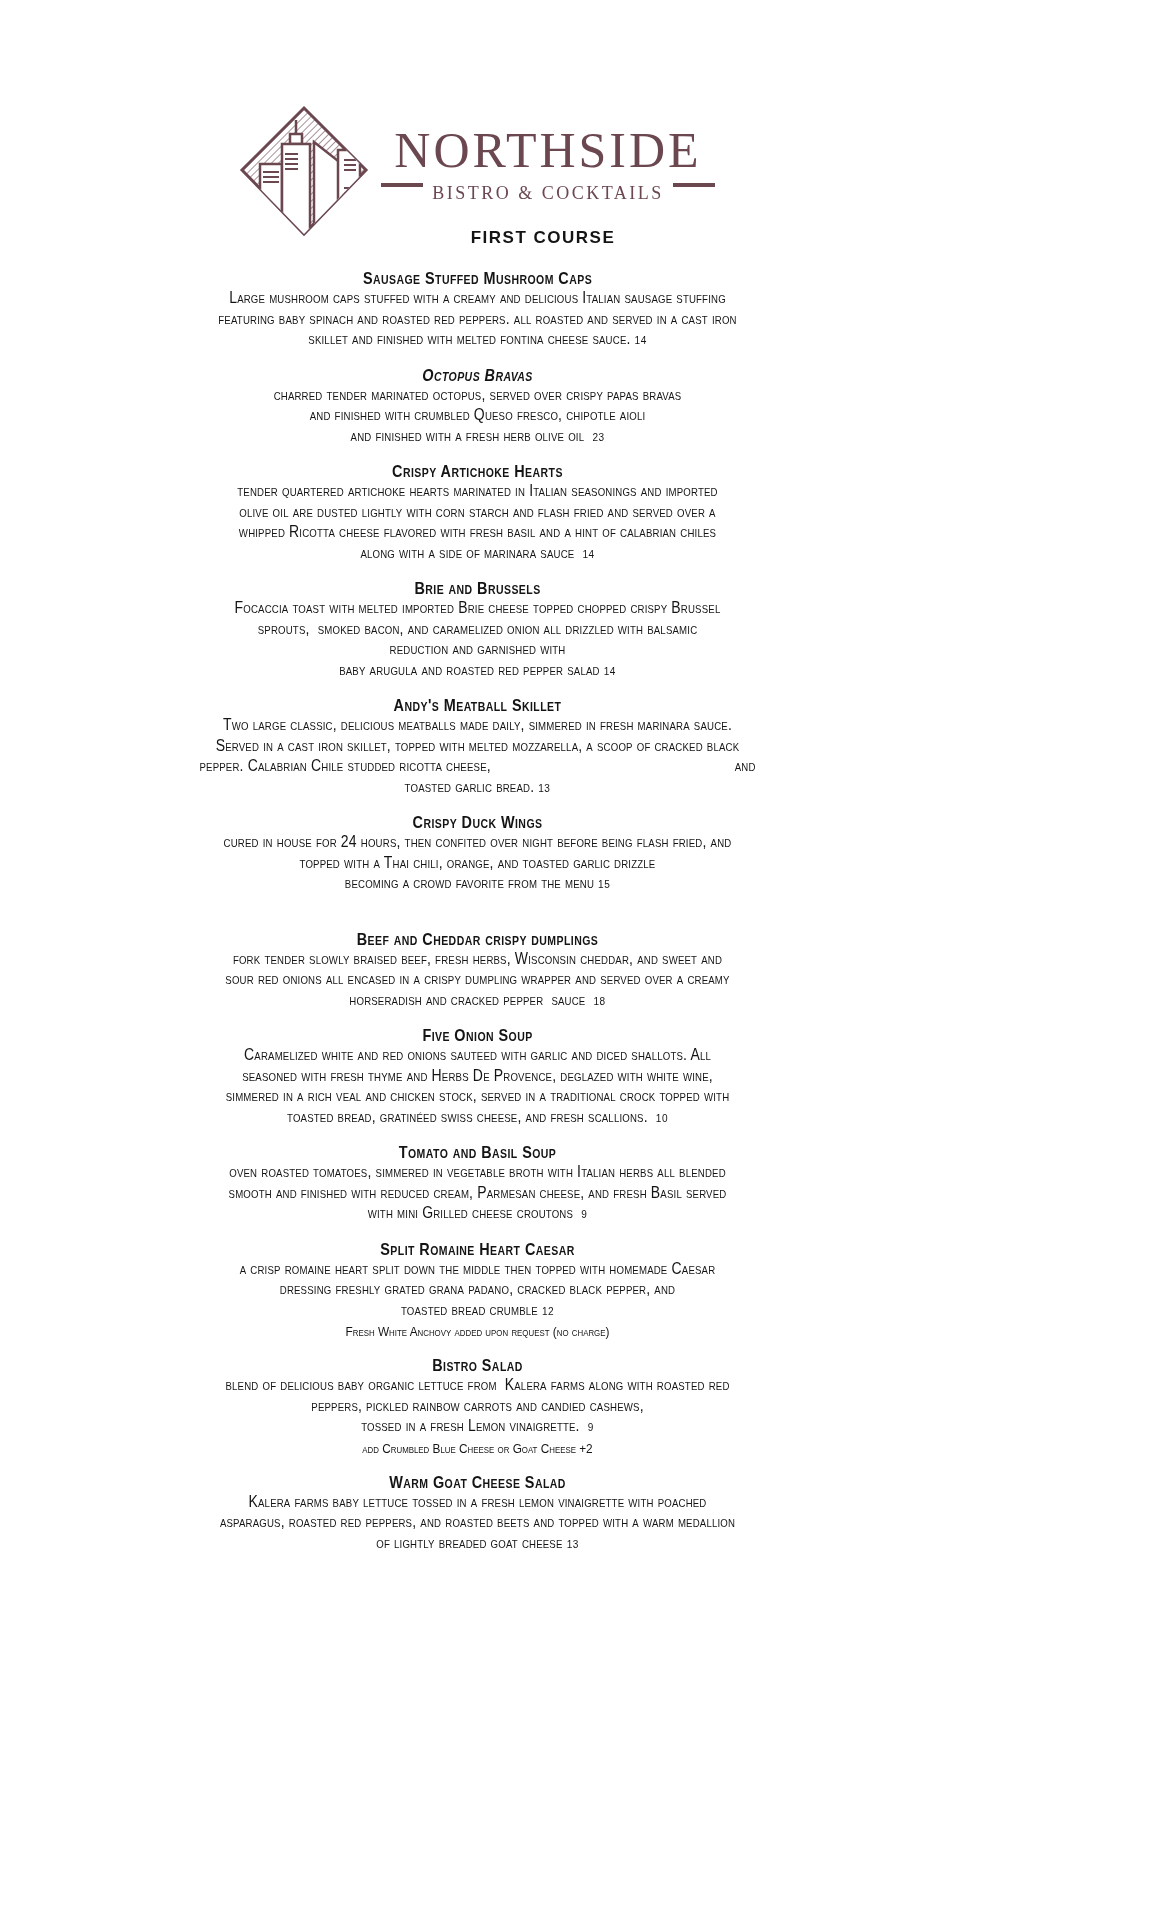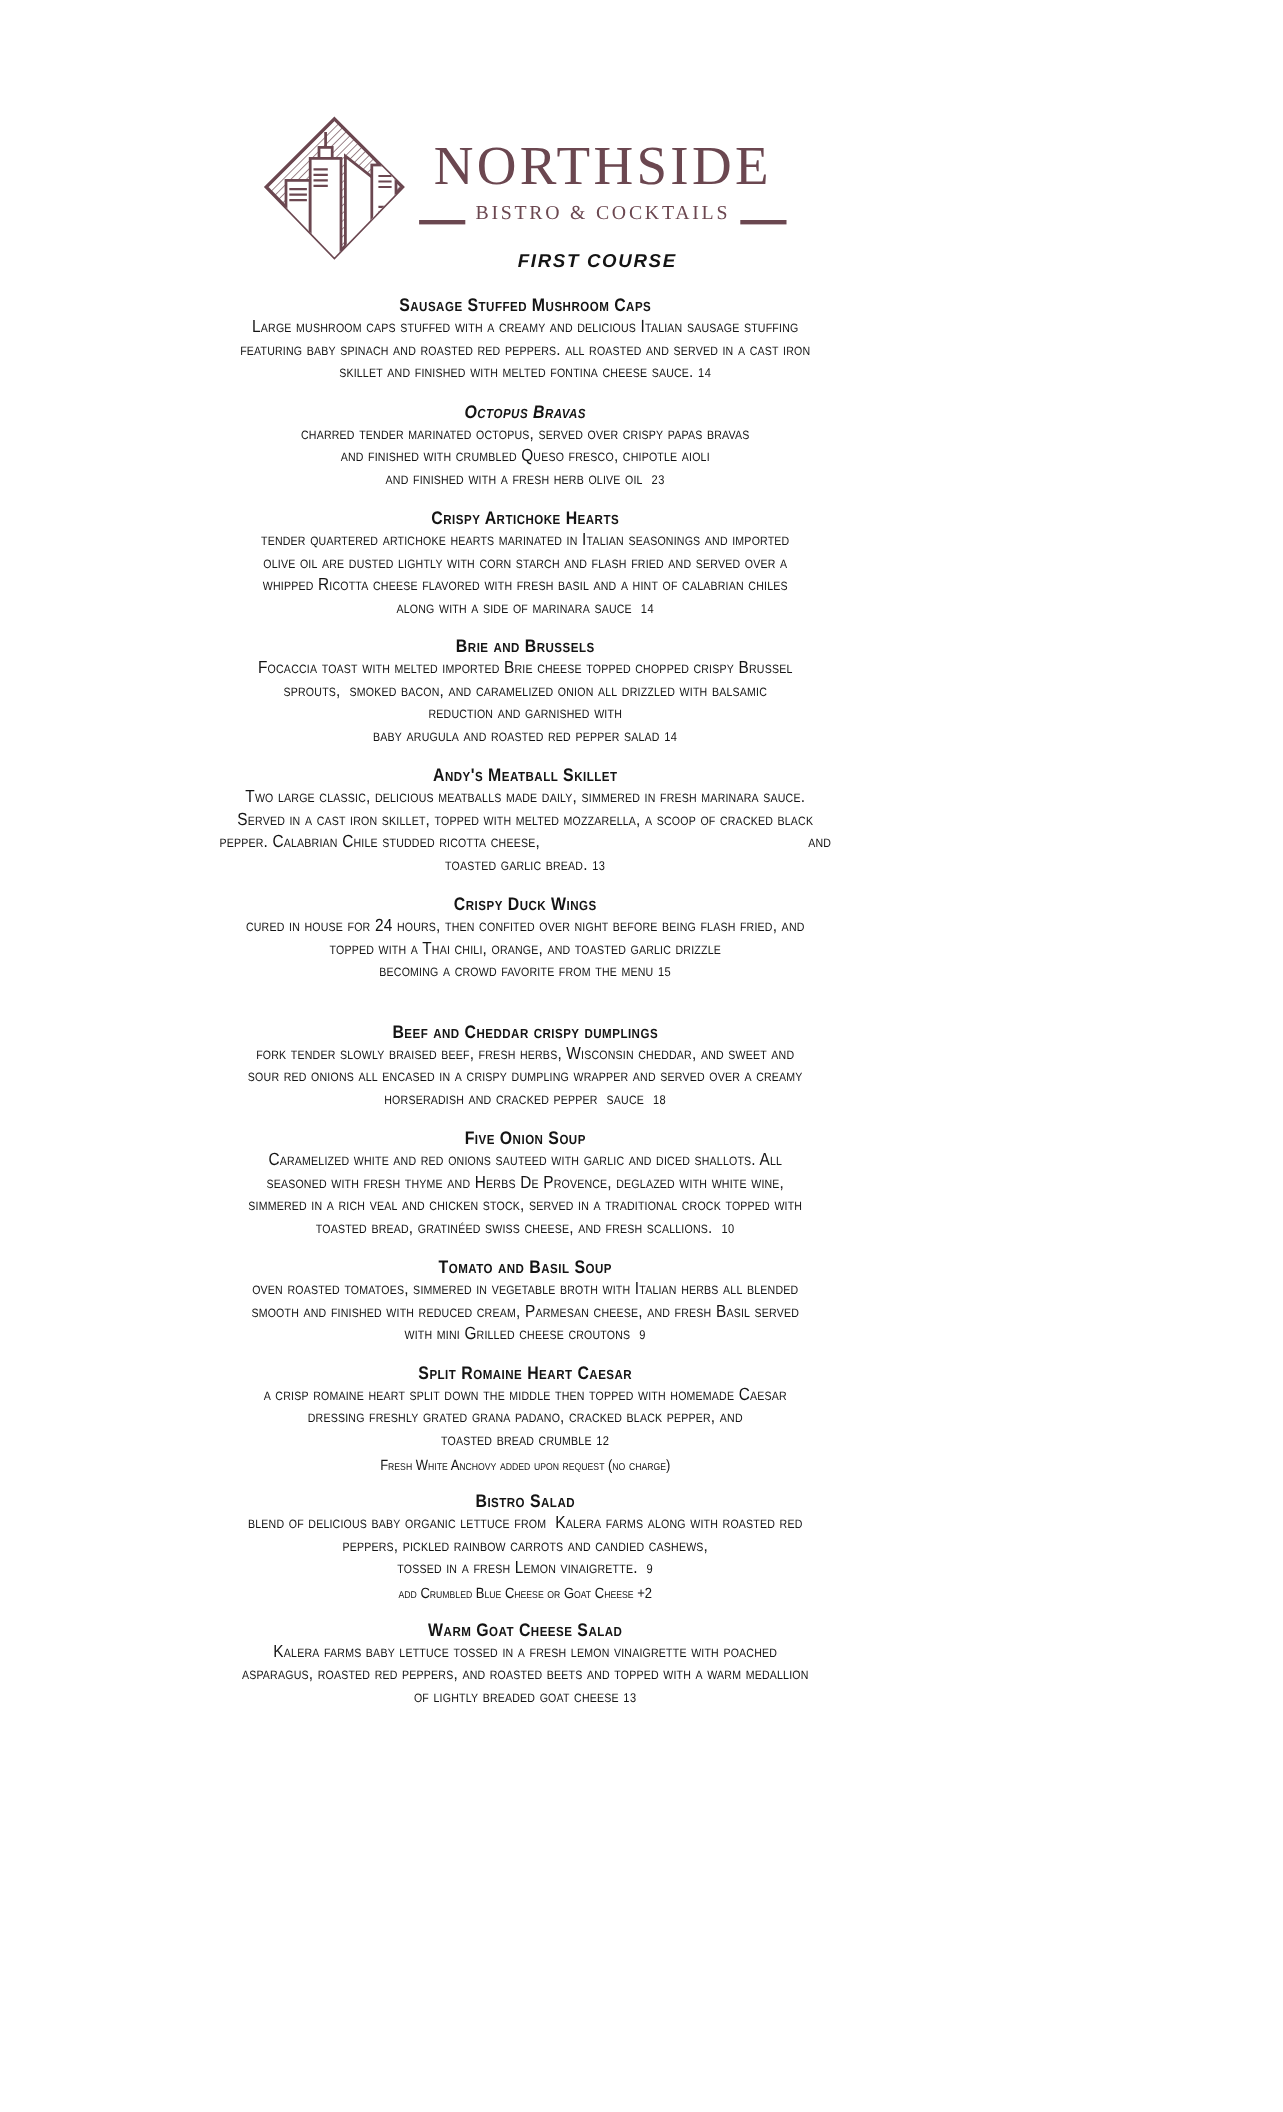--- a/index.html
+++ b/index.html
@@ -4,26 +4,26 @@
 <style>
   html,body { margin:0; padding:0; background:#ffffff; }
   body { width:1166px; height:1920px; font-family:"Liberation Sans", sans-serif; color:#141414; }
   .page { position:relative; width:1166px; height:1920px; overflow:hidden; background:#ffffff; }
 
   
   .logo { position:absolute; left:238px; top:104px; }
   .brand { position:absolute; left:368px; top:122px; width:360px; text-align:center; color:#6b4750; }
   .brand-name { font-family:"Liberation Serif", serif; font-weight:400; font-size:50px; line-height:56px;
                 letter-spacing:3px; white-space:nowrap; }
-  .tagline-row { display:flex; align-items:flex-end; justify-content:center; gap:9px; margin-top:5px; }
+  .tagline-row { display:flex; align-items:flex-start; justify-content:center; gap:9px; margin-top:5px; }
   .tagline-dash { width:42px; height:4px; background:#6b4750; }
   .brand-tagline { font-family:"Liberation Serif", serif; font-size:18px; letter-spacing:2.5px; white-space:nowrap; }
 
   .course-title { position:absolute; top:228px; left:388px; width:310px; text-align:center;
-                  font-weight:bold; font-style:italic; font-size:17px; letter-spacing:1.5px; }
+                  font-weight:bold; font-size:17px; letter-spacing:1.5px; }
 
   
   .menu { position:absolute; top:268px; left:40px; width:1000px;
           transform:scaleX(0.875); transform-origin:left top;
           text-align:center; font-variant:small-caps; }
   .menu-item { margin-top:14px; }
   .menu-item:first-child { margin-top:0; }
   .menu-item.gap-lg { margin-top:34px; }
   .item-name { font-weight:bold; font-size:16.5px; line-height:20px; letter-spacing:0.5px; }
   .item-name.italic { font-style:italic; }

